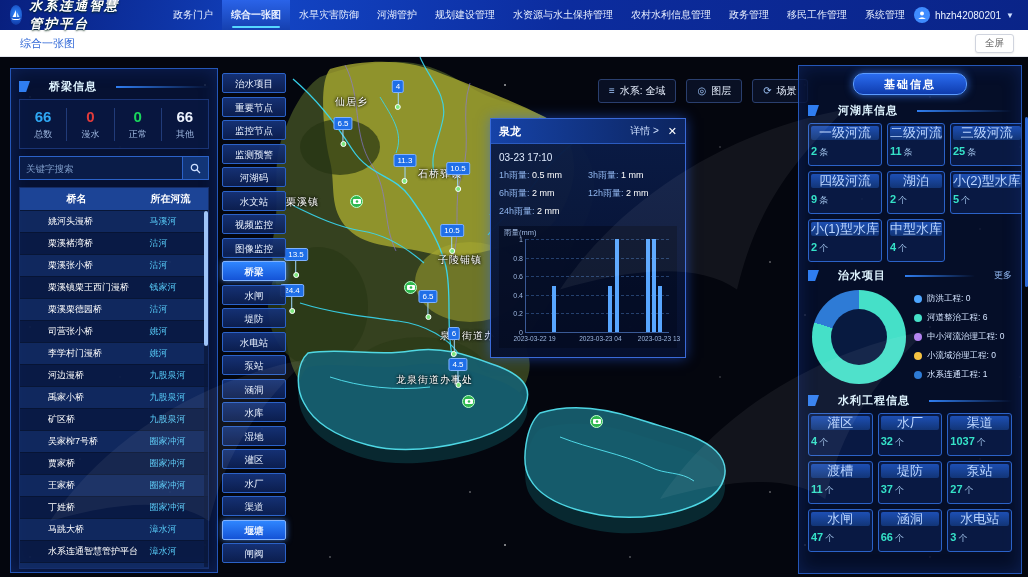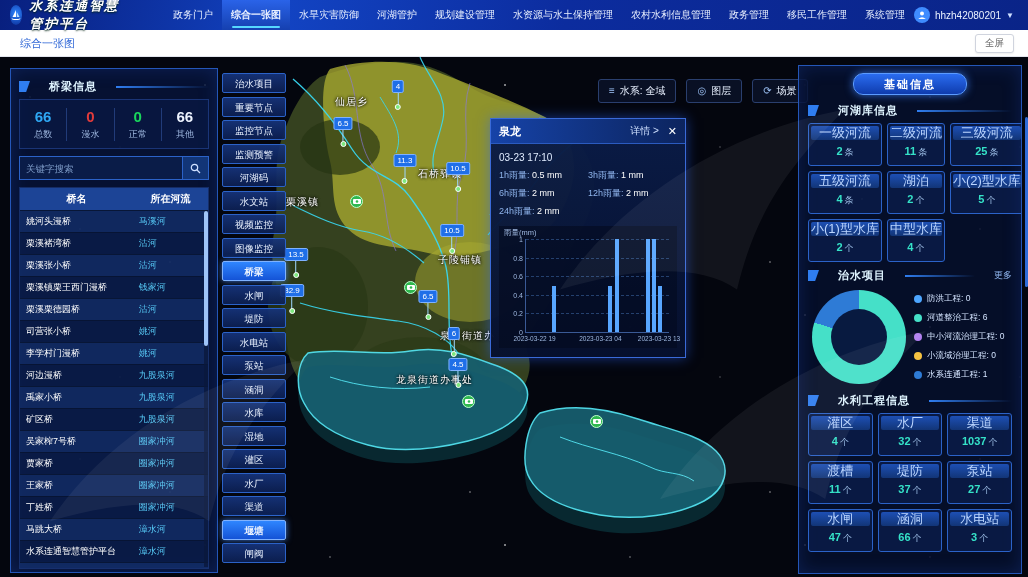--- a/index.html
+++ b/index.html
@@ -67,21 +67,21 @@
   .searchbar { display:flex; margin-top:7px; height:24px; }
   .search-input { flex:1; background:#0a1c48; border:1px solid #2b62c8; color:#cfe0ff; font-size:9.5px; padding:0 6px; outline:none; min-width:0; }
   .search-input::placeholder { color:#7f9cc8; }
   .search-btn { width:26px; border:1px solid #2b62c8; border-left:none; background:#123577; display:flex; align-items:center; justify-content:center; cursor:pointer; }
   .btable { margin-top:7px; border:1px solid rgba(60,110,220,.3); position:relative; overflow:hidden; height:382px; }
   .btable-head { display:flex; background:#1c4496; color:#fff; font-size:10px; font-weight:bold; line-height:22px; text-align:center; }
   .col-name { width:60%; } .col-river { width:40%; }
   .brow { display:flex; line-height:21px; font-size:9px; border-top:1px solid rgba(8,20,50,.9); }
   .brow:nth-child(odd) { background:rgba(26,60,132,.55); }
   .brow:nth-child(even) { background:rgba(13,34,86,.55); }
-  .brow .col-name { color:#fff; padding-left:6px; text-align:left; white-space:nowrap; overflow:hidden; }
+  .brow .col-name { color:#fff; text-align:left; white-space:nowrap; overflow:hidden;margin-left:28px; }
   .brow .col-river { color:#56c8f5; text-align:left; padding-left:6px; white-space:nowrap; overflow:hidden; }
   .tscroll { position:absolute; right:0; top:23px; bottom:1px; width:4px; background:rgba(10,24,60,.8); }
   .tscroll-thumb { width:100%; height:38%; background:#9fc4f8; border-radius:2px; }
 
   
   .layers { position:absolute; left:222px; top:16px; width:64px; z-index:5; }
   .layer { height:20px; line-height:19px; text-align:center; color:#eaf2ff; font-size:9.5px; cursor:pointer;
     background:linear-gradient(180deg,rgba(22,52,124,.92),rgba(12,32,84,.92)); border:1px solid #2b62c8; border-radius:2px; margin-bottom:3.5px; }
   .layer.active { background:linear-gradient(180deg,#2f86ff,#1453d6); border-color:#7fb2ff; font-weight:bold; box-shadow:0 0 6px rgba(70,140,255,.8); }
 
@@ -106,21 +106,21 @@
   .xtick { position:absolute; top:100%; margin-top:3px; transform:translateX(-50%); font-size:6.5px; color:#9fb8e0; white-space:nowrap; }
 
   
   .rpanel { position:absolute; left:798px; top:8px; width:224px; bottom:3px; z-index:5;
     background:rgba(6,16,46,.82); border:1px solid #2456b8; box-shadow:inset 0 0 18px rgba(30,80,200,.25); padding:5px 9px; overflow:hidden; }
   .rp-btn { width:114px; margin:2px auto 8px; background:linear-gradient(180deg,#2a6cf0,#0f3cae); border:1px solid #5b9bff; border-radius:10px;
     color:#fff; font-weight:bold; font-size:11px; text-align:center; line-height:20px; letter-spacing:2px; box-shadow:0 0 8px rgba(60,130,255,.8); cursor:pointer; }
   .cards { display:grid; grid-template-columns:repeat(3,1fr); gap:5px; }
   .card { border:1px solid #2b62c8; background:rgba(16,40,100,.45); border-radius:3px; padding:2px; }
   .card-label { background:linear-gradient(180deg,#1d4fb4,#123577); border-radius:2px; color:#bcd6ff; font-size:13px; text-align:center; line-height:14px; white-space:nowrap; overflow:hidden; }
-  .card-value { text-align:center; font-size:11px; font-weight:bold; color:#35e2c8; line-height:22px; }
+  .card-value { text-align:left; font-size:11px; font-weight:bold; color:#35e2c8; line-height:22px; }
   .card-value .unit { font-size:9px; color:#9fc0e8; font-weight:normal; margin-left:2px; }
   .donut-wrap { display:flex; align-items:center; gap:8px; padding:2px 0 3px; }
   .donut { width:94px; height:94px; border-radius:50%; position:relative; flex:none; margin-left:4px; }
   .donut-hole { position:absolute; left:50%; top:50%; width:56px; height:56px; transform:translate(-50%,-50%); border-radius:50%; background:#081a40; }
   .legend { flex:1; display:flex; flex-direction:column; gap:7px; }
   .leg-item { display:flex; align-items:center; gap:5px; font-size:8.5px; color:#d4e4ff; white-space:nowrap; }
   .leg-dot { width:8px; height:8px; border-radius:50%; flex:none; }
   .rscroll { position:absolute; right:0; top:60px; width:3px; height:170px; background:#2f6bd8; border-radius:2px; z-index:6; }
 
   .wm { position:absolute; pointer-events:none; opacity:.055; z-index:9; }
@@ -201,21 +201,21 @@
       <div class="town" style="left: 440px; top: 272px;">泉口街道办</div>
       <div class="town" style="left: 396px; top: 316px;">龙泉街道办事处</div>
     </div>
   <div id="markers">
       <div class="marker" style="left: 398px; top: 18px;"><div class="marker-tag">4</div><div class="marker-stick"></div><div class="marker-dot"></div></div>
       <div class="marker" style="left: 343px; top: 55px;"><div class="marker-tag">6.5</div><div class="marker-stick"></div><div class="marker-dot"></div></div>
       <div class="marker" style="left: 405px; top: 92px;"><div class="marker-tag">11.3</div><div class="marker-stick"></div><div class="marker-dot"></div></div>
       <div class="marker" style="left: 458px; top: 100px;"><div class="marker-tag">10.5</div><div class="marker-stick"></div><div class="marker-dot"></div></div>
       <div class="marker" style="left: 452px; top: 162px;"><div class="marker-tag">10.5</div><div class="marker-stick"></div><div class="marker-dot"></div></div>
       <div class="marker" style="left: 296px; top: 186px;"><div class="marker-tag">13.5</div><div class="marker-stick"></div><div class="marker-dot"></div></div>
-      <div class="marker" style="left: 292px; top: 222px;"><div class="marker-tag">32.9</div><div class="marker-stick"></div><div class="marker-dot"></div></div>
+      <div class="marker" style="left: 292px; top: 222px;"><div class="marker-tag">24.4</div><div class="marker-stick"></div><div class="marker-dot"></div></div>
       <div class="marker" style="left: 428px; top: 228px;"><div class="marker-tag">6.5</div><div class="marker-stick"></div><div class="marker-dot"></div></div>
       <div class="marker" style="left: 454px; top: 265px;"><div class="marker-tag">6</div><div class="marker-stick"></div><div class="marker-dot"></div></div>
       <div class="marker" style="left: 458px; top: 296px;"><div class="marker-tag">4.5</div><div class="marker-stick"></div><div class="marker-dot"></div></div>
     </div>
   <div id="cams">
       <div class="cam" style="left: 350px; top: 138px;">
         <svg width="8" height="6" viewBox="0 0 8 6">
           <rect width="8" height="5" rx="1" fill="#fff"></rect>
           <circle cx="4" cy="2.5" r="1.3" fill="#2fb84f"></circle>
         </svg>
@@ -450,22 +450,22 @@
         </div>
         <div class="card">
           <div class="card-label">二级河流</div>
           <div class="card-value">11<span class="unit">条</span></div>
         </div>
         <div class="card">
           <div class="card-label">三级河流</div>
           <div class="card-value">25<span class="unit">条</span></div>
         </div>
         <div class="card">
-          <div class="card-label">五级河流</div>
-          <div class="card-value">4<span class="unit">条</span></div>
+          <div class="card-label">四级河流</div>
+          <div class="card-value">9<span class="unit">条</span></div>
         </div>
         <div class="card">
           <div class="card-label">湖泊</div>
           <div class="card-value">2<span class="unit">个</span></div>
         </div>
         <div class="card">
           <div class="card-label">小(2)型水库</div>
           <div class="card-value">5<span class="unit">个</span></div>
         </div>
         <div class="card">

